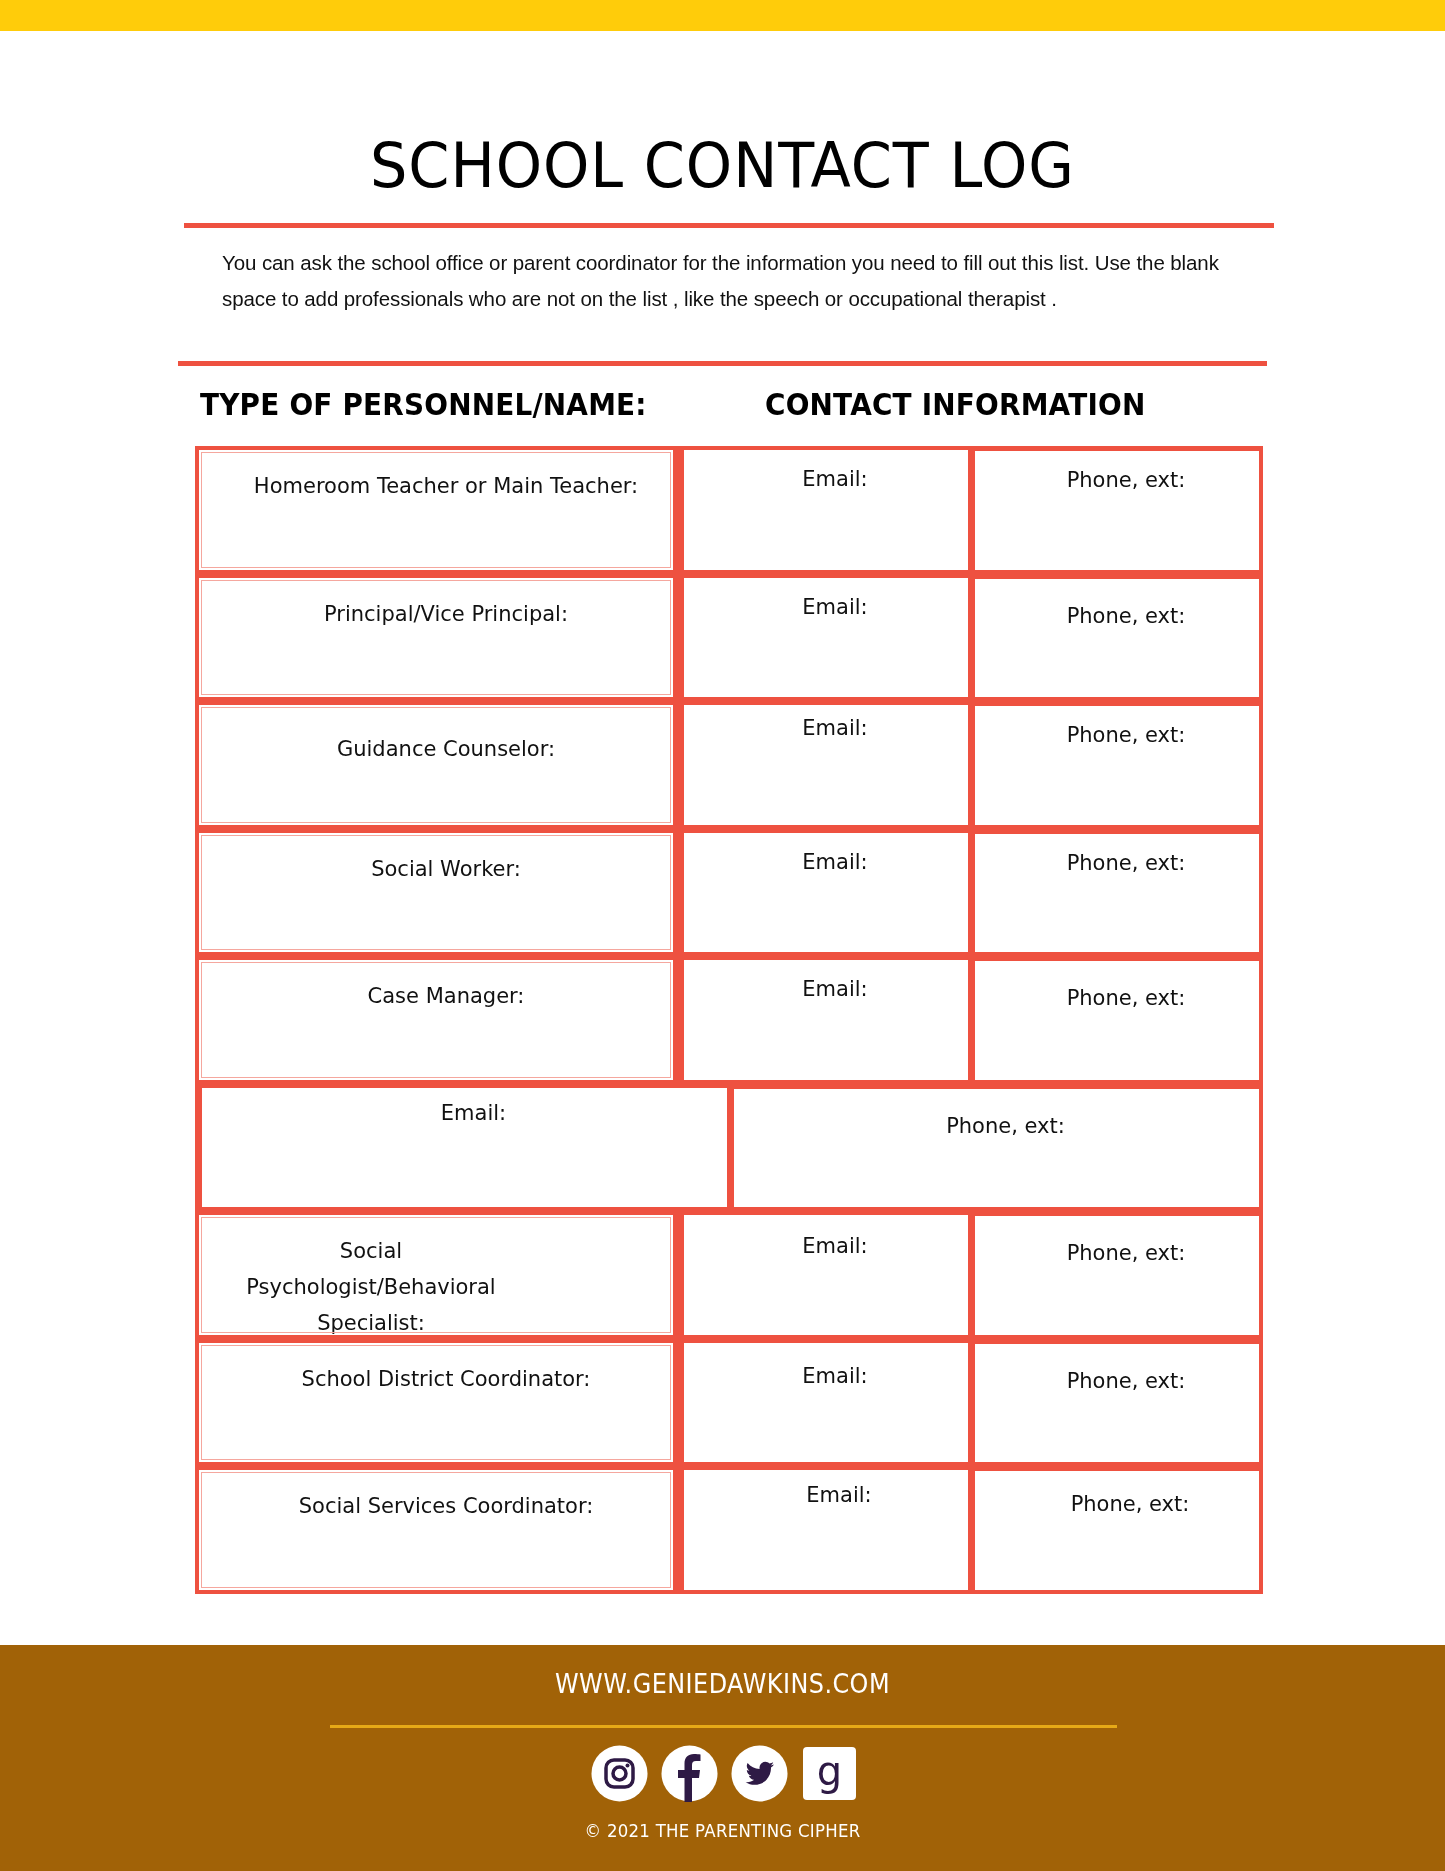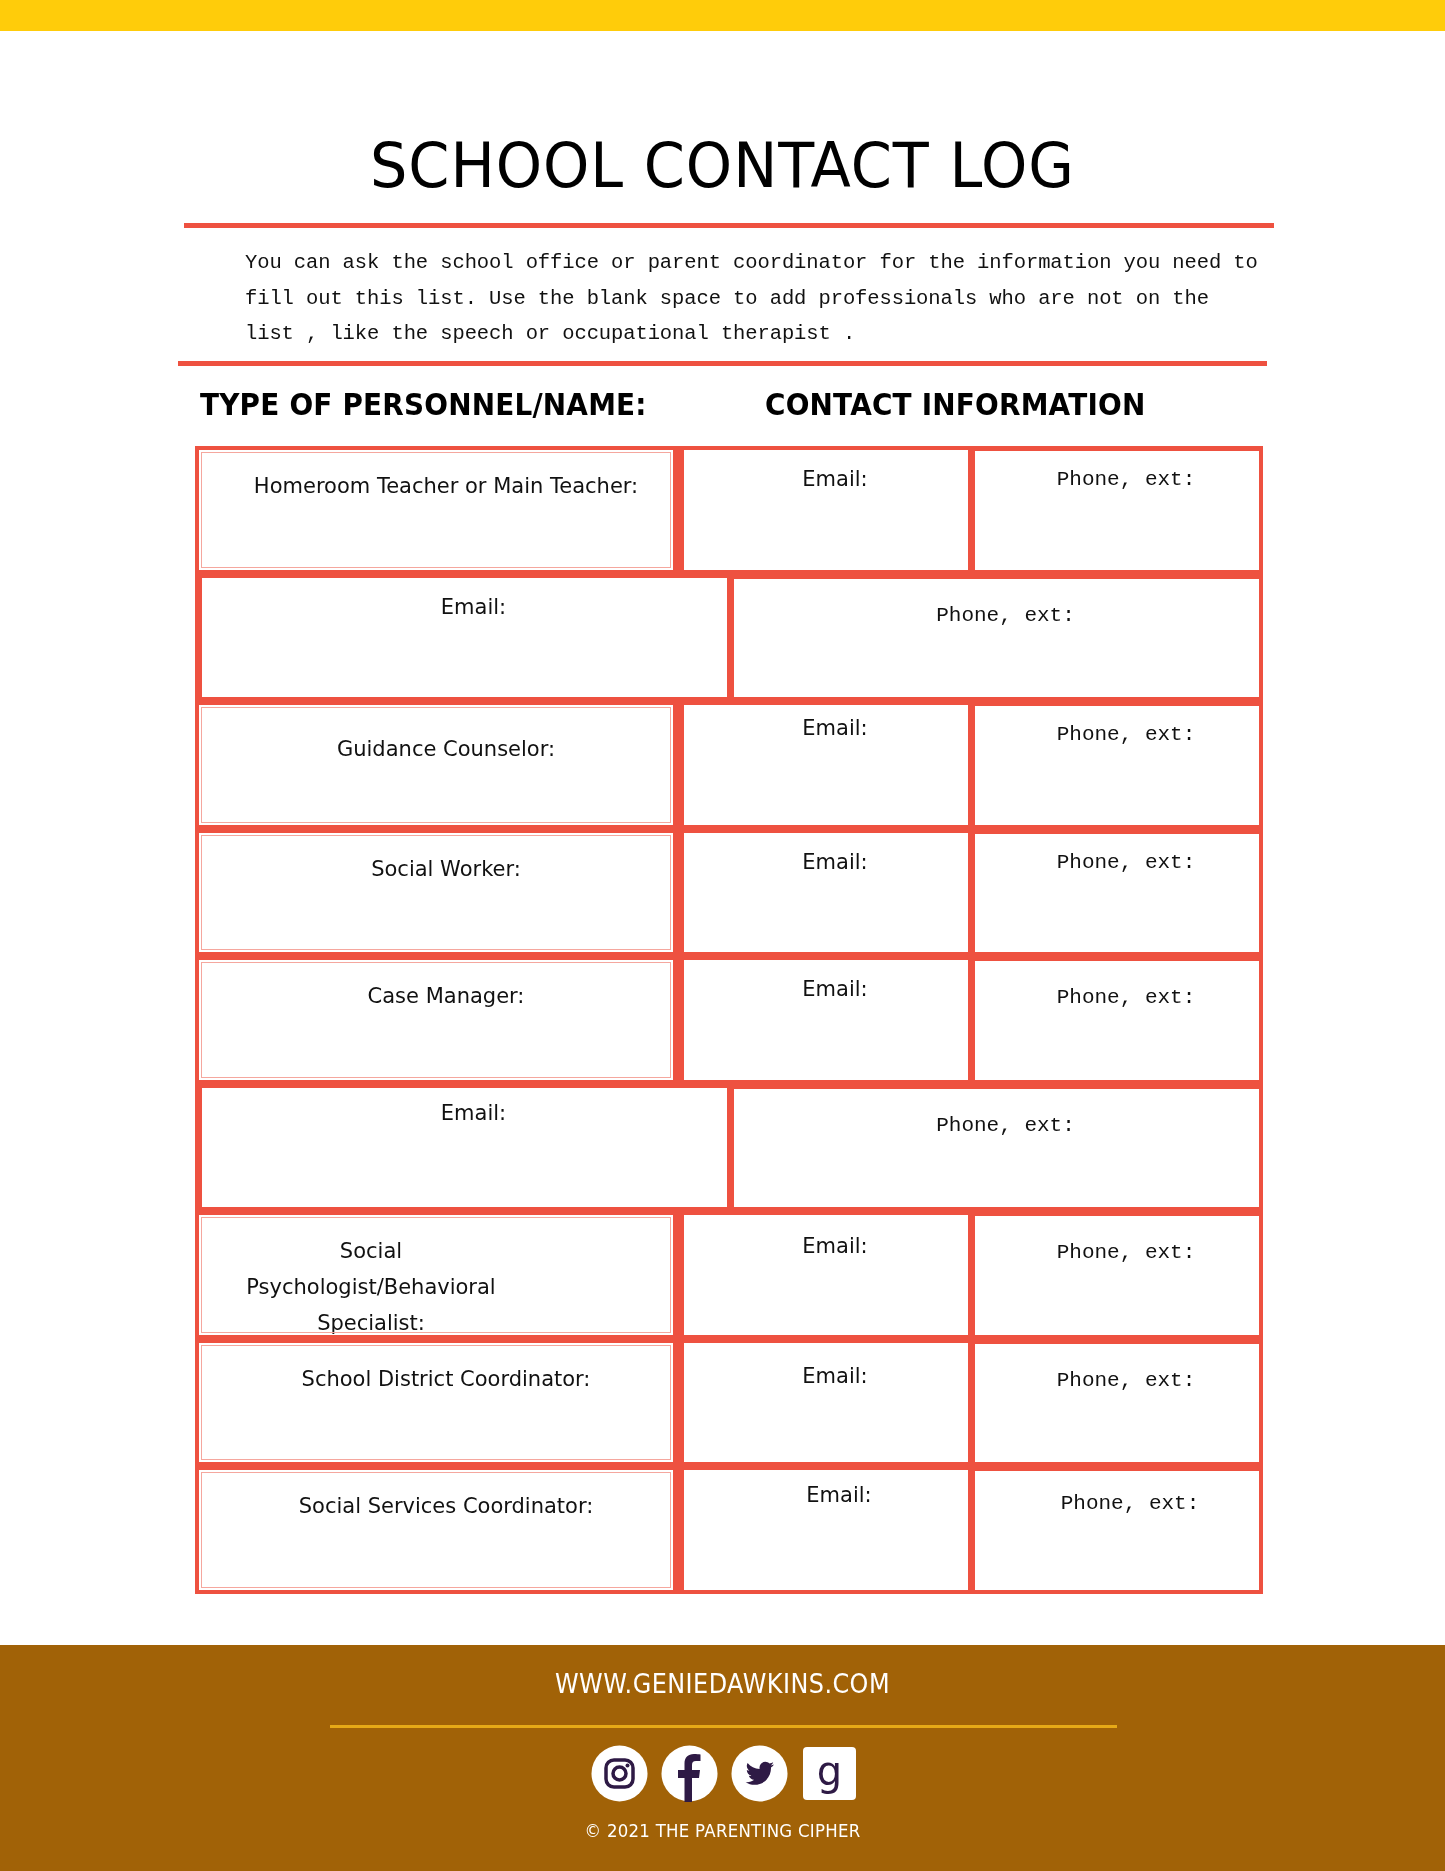--- a/index.html
+++ b/index.html
@@ -35,26 +35,25 @@
     .rule {
       position: absolute;
       height: 5px;
       background: #EE5140;
     }
     .rule-top { left: 184px; top: 223px; width: 1090px; }
     .rule-bottom { left: 178px; top: 361px; width: 1089px; }
     .intro {
       position: absolute; left: 222px; top: 245px;
       width: 1020px;
-      font-family: Liberation Mono, monospace;
+      font-family: Liberation Sans, sans-serif;
       font-size: 20.5px;
       line-height: 35.5px;
       color: #111;
       letter-spacing: -0.1px;
-      margin-left: 23px;
     }
     .col-header {
       position: absolute; top: 383px;
       font-family: "DejaVu Sans", sans-serif;
       font-weight: bold;
       font-size: 30px;
       line-height: 44px;
       color: #000;
       letter-spacing: 0.2px;
       transform-origin: left center;
@@ -99,21 +98,21 @@
       border: 4px solid #EE5140;
       border-left-width: 3px;
       padding: 14px 0 0 18px;
       font-family: "DejaVu Sans", sans-serif;
       font-size: 21px;
       line-height: 30px;
       color: #111;
       cursor: text;
     }
     .field + .field { border-top-width: 5px; }
-    .field.phone { padding-top: 14px; font-family: Liberation Mono, monospace; }
+    .field.phone { padding-top: 14px; }
     .log-row.shift-phone .field.phone { padding-top: 22px; }
     .log-row.last .field { padding-left: 26px; }
 
     .footer {
       position: absolute; left: 0; top: 1645px;
       width: 1445px; height: 268px;
       background: #a16207;
     }
     .footer-url {
       position: absolute; left: 0; top: 24px;
@@ -177,20 +176,21 @@
 
   <div class="log-row">
     <div class="role-cell">Homeroom Teacher or Main Teacher:</div>
     <div class="contact-cell">
       <div class="field email">Email:</div>
       <div class="field phone">Phone, ext:</div>
     </div>
   </div>
 
   <div class="log-row shift-phone">
+    <div class="role-cell">Principal/Vice Principal:</div>
     <div class="contact-cell">
       <div class="field email">Email:</div>
       <div class="field phone">Phone, ext:</div>
     </div>
   </div>
 
   <div class="log-row">
     <div class="role-cell" style="padding-top:26px;">Guidance Counselor:</div>
     <div class="contact-cell">
       <div class="field email" style="padding-top:8px;">Email:</div>

